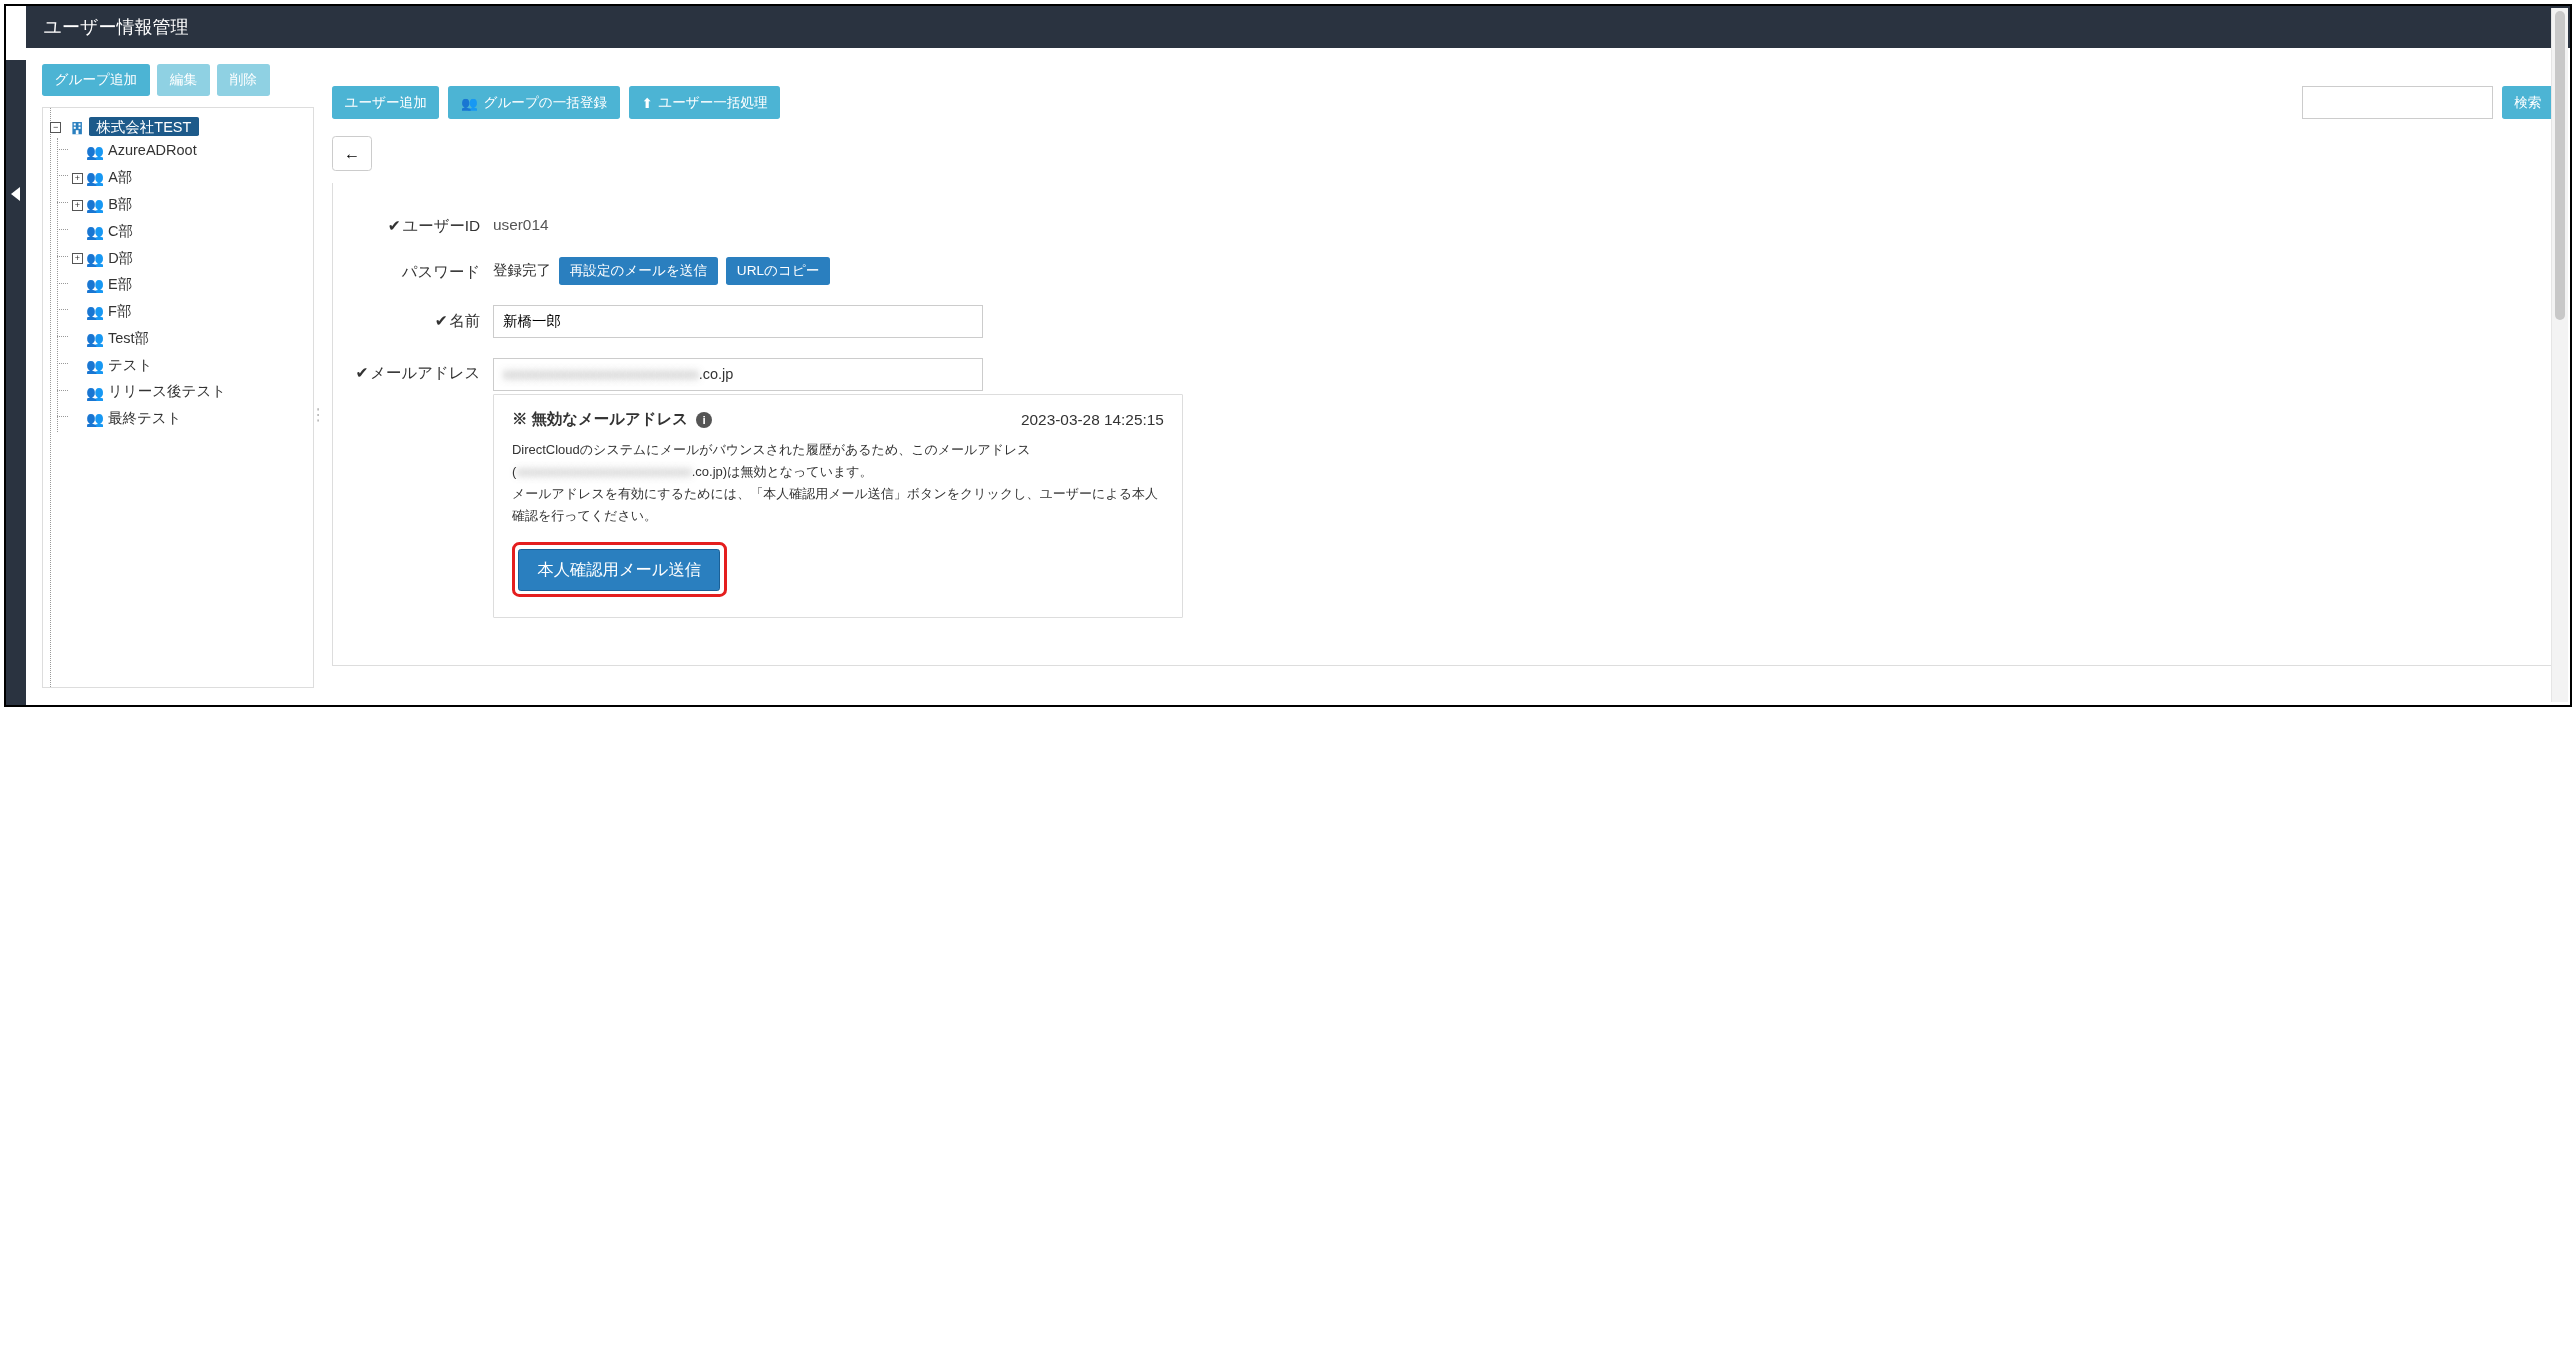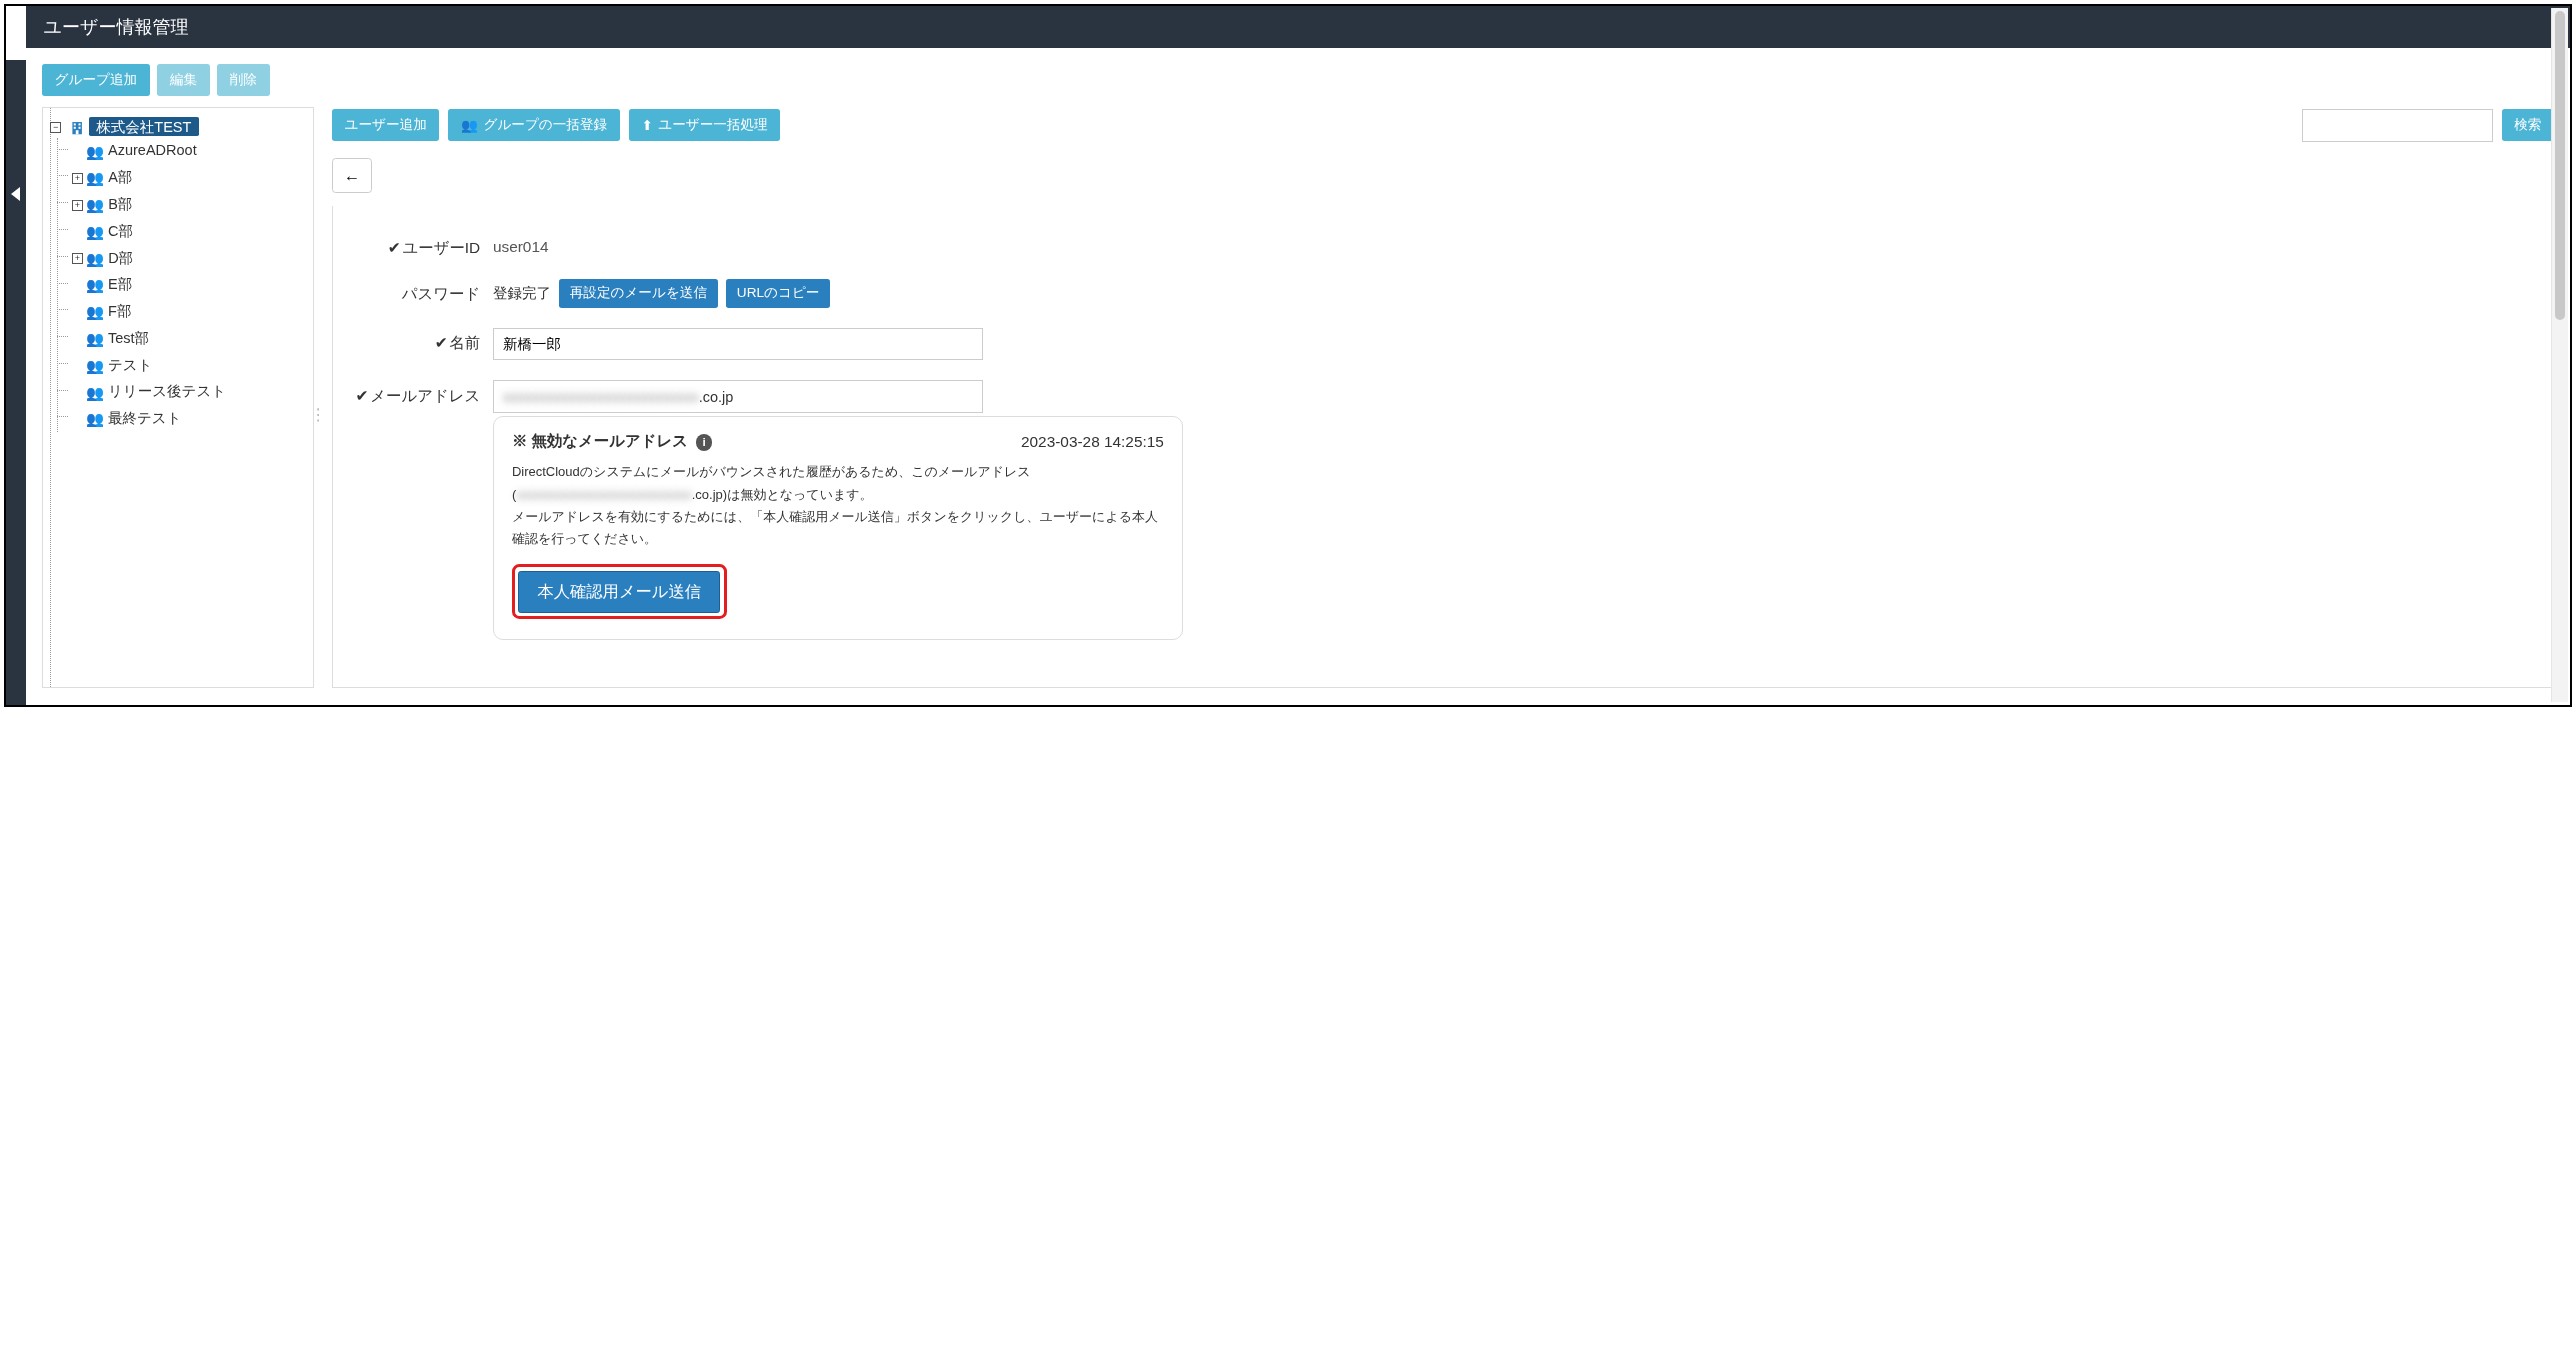--- a/index.html
+++ b/index.html
@@ -38,21 +38,21 @@
   .header-bar {
     background: #2a3340;
     color: #fff;
     padding: 9px 18px;
     font-size: 18px;
   }
   .content-wrap {
     padding: 16.3px 16.3px 16.3px 16.3px;
     display: flex;
     gap: 18px;
-    align-items: flex-end;
+    align-items: center;
   }
   
   .left-col {
     width: 272px;
     flex-shrink: 0;
   }
   .btn-row { display: flex; gap: 7.3px; margin-bottom: 11px; }
   .btn {
     background: #4cb4d4;
     color: #fff;
@@ -210,21 +210,21 @@
     padding:5.4px 11px;
     font-size:13.6px;
     border-radius:2.7px;
     cursor:pointer;
     margin-left:3.6px;
   }
   .status-text{font-size:14.5px;padding-top:3.6px;}
 
   .notice-box{
     border:0.9px solid #ddd;
-    border-radius:10px;
+    border-radius:1px;
     padding:14.5px 18px 20px 18px;
     margin-top:3px;
     position:relative;
   }
   .notice-head{
     display:flex;
     justify-content:space-between;
     font-size:15.4px;
     margin-bottom:9px;
     align-items:center;

